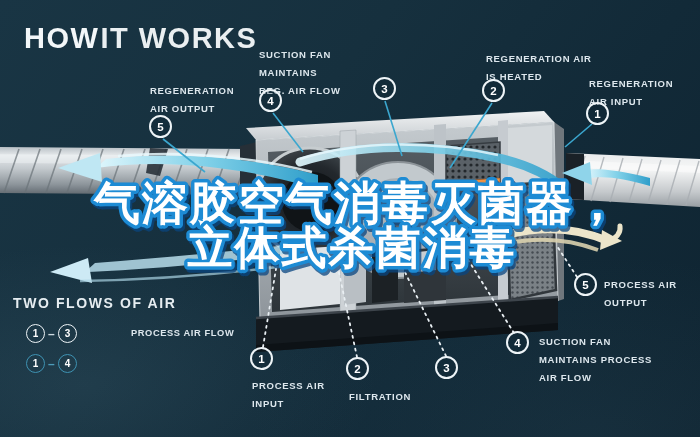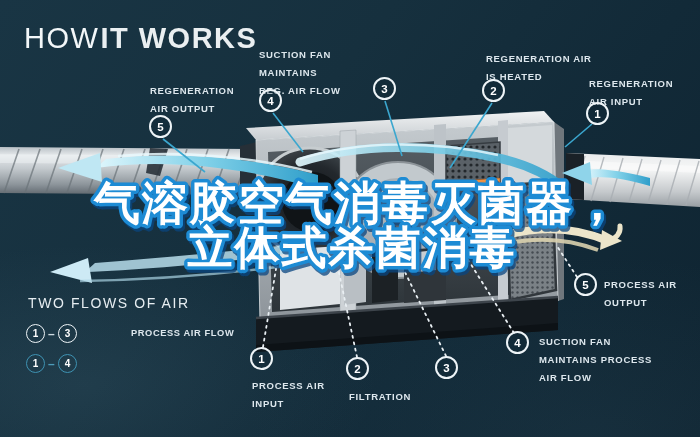--- a/index.html
+++ b/index.html
@@ -11,33 +11,33 @@
       radial-gradient(ellipse 500px 260px at 85% 100%, rgba(70,110,130,0.12), rgba(0,0,0,0) 70%),
       linear-gradient(128deg,#193544 0%, #16303e 38%, #122a38 66%, #0f2431 100%);
   }
   svg{position:absolute;left:0;top:0;}
   .machine-svg{z-index:1;}
   .overlay-svg{z-index:3;}
   .labels{position:absolute;inset:0;z-index:4;}
   .title{
     position:absolute;left:24px;top:22px;color:#f3f7f9;font-size:29px;letter-spacing:1.5px;white-space:nowrap;
   }
-  .title .b{font-weight:400;}
+  .title .b{font-weight:700;}
   .title .l{font-weight:700;opacity:.96;margin-left:1px;}
   .callout-label{
     position:absolute;color:#dde7ed;font-size:9.5px;font-weight:700;
     letter-spacing:0.7px;line-height:18px;white-space:pre-line;
   }
   .num-circle{
     position:absolute;width:23px;height:23px;border:2px solid #eef4f7;border-radius:50%;
     box-sizing:border-box;display:flex;align-items:center;justify-content:center;
     color:#fff;font-size:11.5px;font-weight:700;background:rgba(12,34,48,0.25);
   }
   .legend-heading{
-    position:absolute;left:28px;top:295px;color:#e6edf1;font-size:14px;font-weight:400;letter-spacing:1.6px;white-space:nowrap;
+    position:absolute;left:13px;top:295px;color:#e6edf1;font-size:14px;font-weight:700;letter-spacing:1.6px;white-space:nowrap;
   }
   .legend-circle{
     position:absolute;width:19px;height:19px;border:1.8px solid #eef4f7;border-radius:50%;
     box-sizing:border-box;display:flex;align-items:center;justify-content:center;
     color:#fff;font-size:10px;font-weight:700;
   }
   .legend-circle.teal{border-color:#3e92b2;}
   .legend-dash{position:absolute;color:#cfdbe2;font-size:12px;font-weight:700;}
   .legend-dash.teal{color:#4d9cba;}
   .legend-label{

